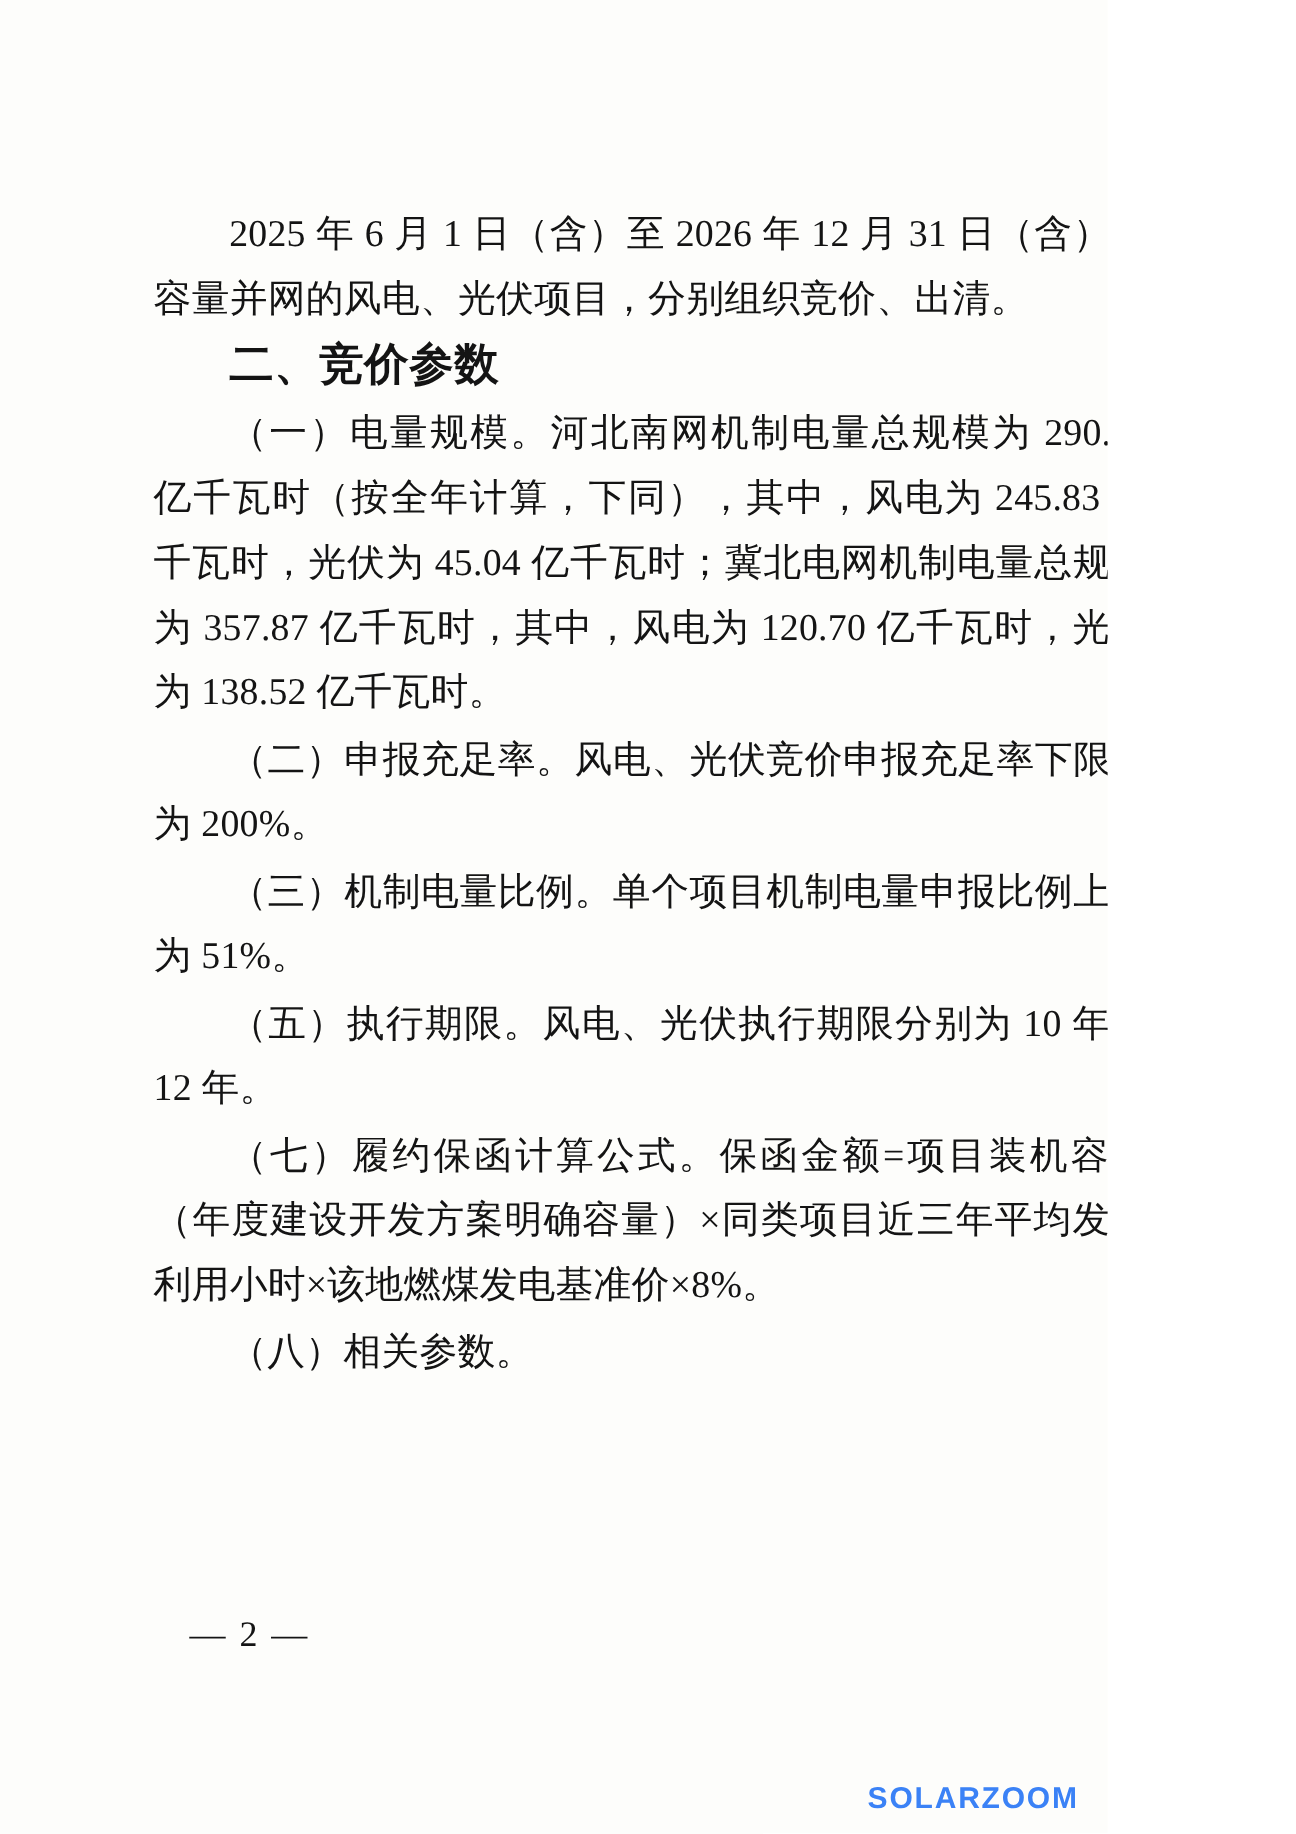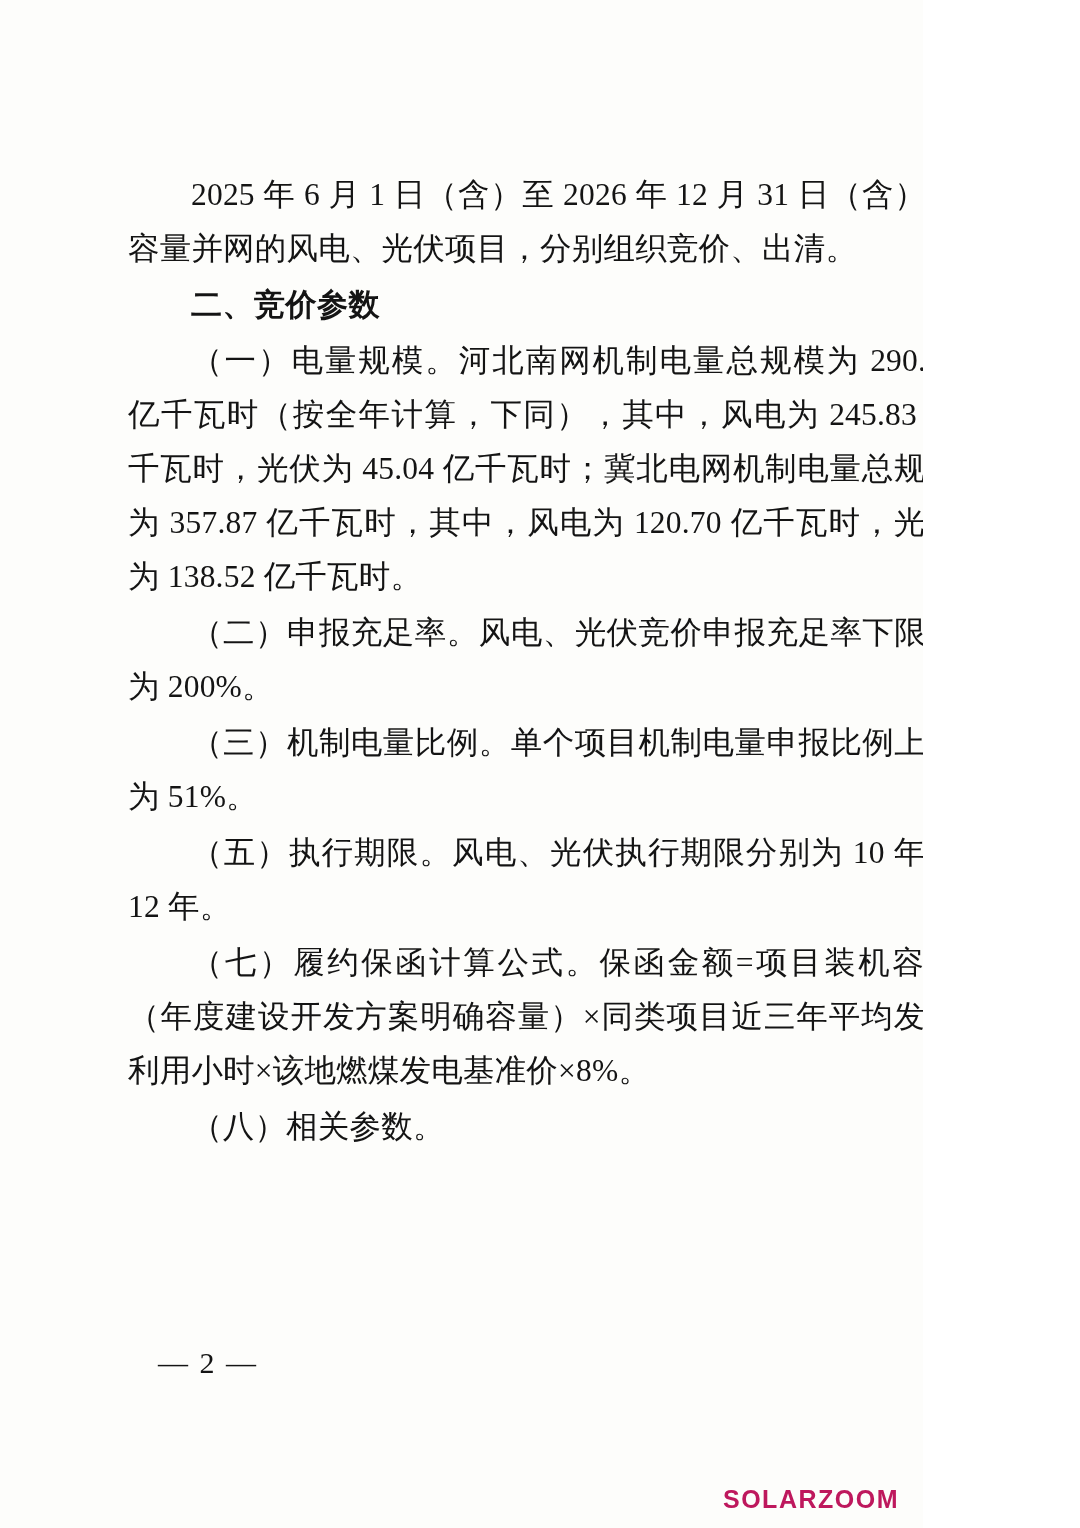--- a/index.html
+++ b/index.html
@@ -26,21 +26,21 @@
     margin: 0 0 2px 0;
     font-size: 31.5px;
     line-height: 54px;
     text-align: justify;
     text-justify: inter-ideograph;
     letter-spacing: 0.2px;
     text-indent: 63px;
   }
   p.heading {
     margin: 0 0 2px 0;
-    font-size: 31px;
+    font-size: 37px;
     line-height: 54px;
     font-weight: bold;
     text-indent: 63px;
     letter-spacing: 0.5px;
   }
   .page-number {
     position: absolute;
     left: 158px;
     top: 1346px;
     font-size: 30px;
@@ -48,21 +48,21 @@
     color: #141414;
   }
   .watermark {
     position: absolute;
     right: 24px;
     bottom: 14px;
     font-family: "Liberation Sans", sans-serif;
     font-size: 25px;
     font-weight: bold;
     letter-spacing: 1.5px;
-    color: #be185d;
+    color: #3b82f6;
   }
 </style>
 </head>
 <body>
 
 <div class="page">
   <div class="doc-body">
     <p class="para">2025 年 6 月 1 日（含）至 2026 年 12 月 31 日（含）全容量并网的风电、光伏项目，分别组织竞价、出清。</p>
     <p class="heading">二、竞价参数</p>
     <p class="para">（一）电量规模。河北南网机制电量总规模为 290.87 亿千瓦时（按全年计算，下同），其中，风电为 245.83 亿千瓦时，光伏为 45.04 亿千瓦时；冀北电网机制电量总规模为 357.87 亿千瓦时，其中，风电为 120.70 亿千瓦时，光伏为 138.52 亿千瓦时。</p>

